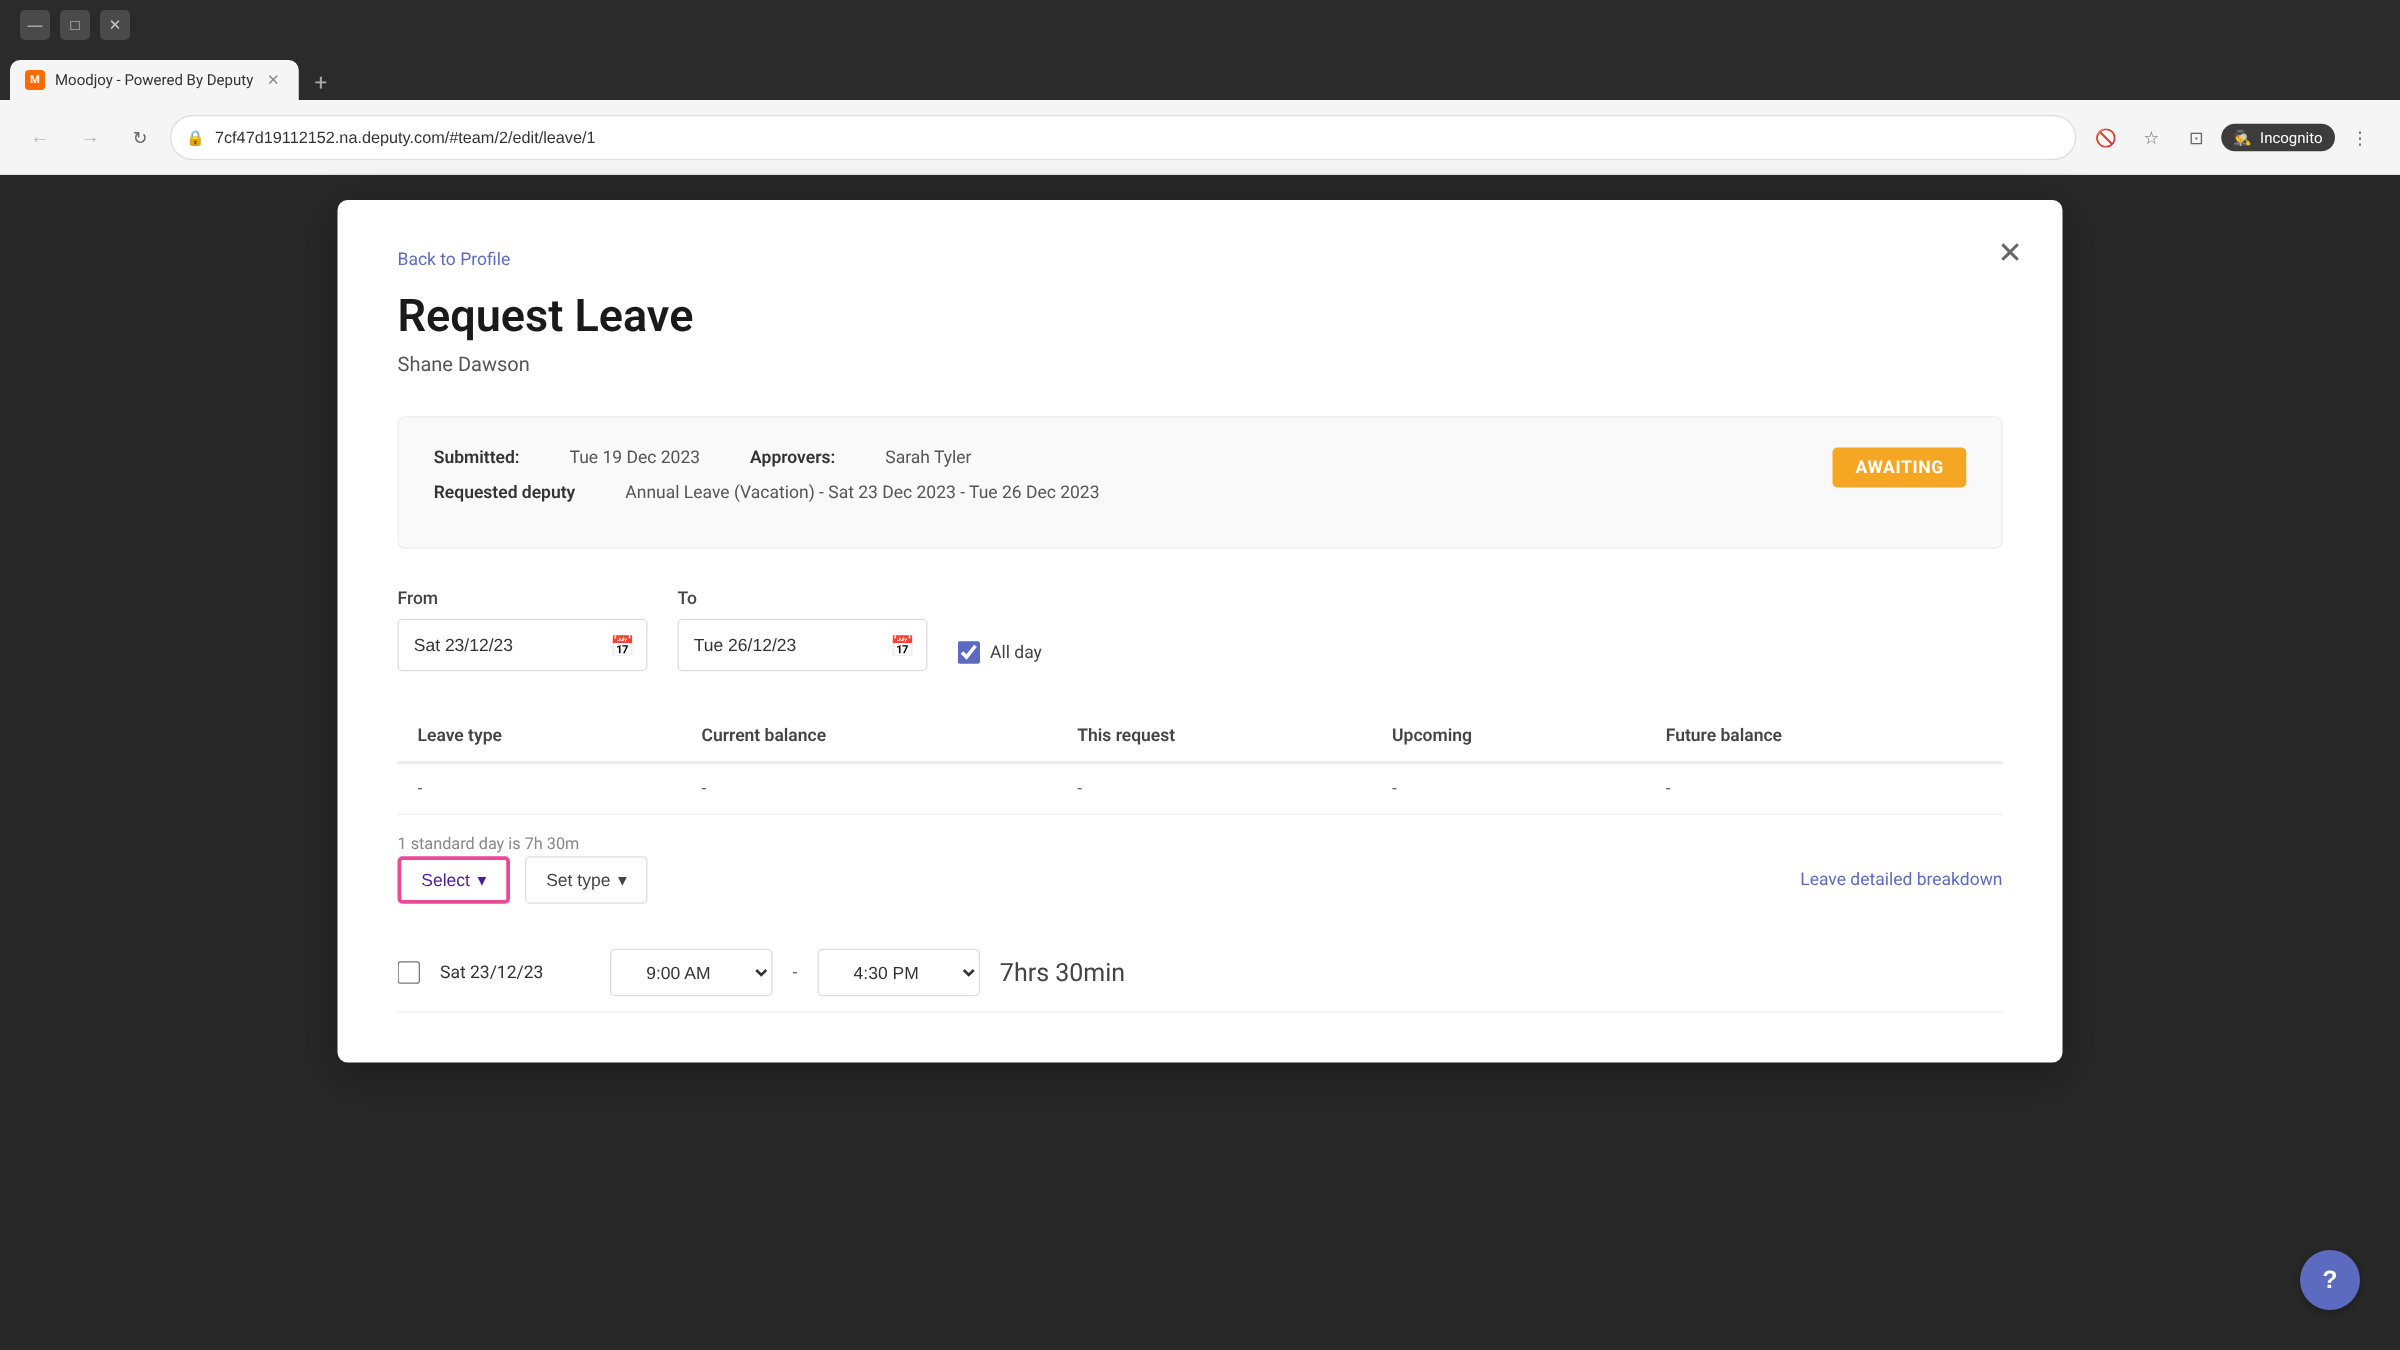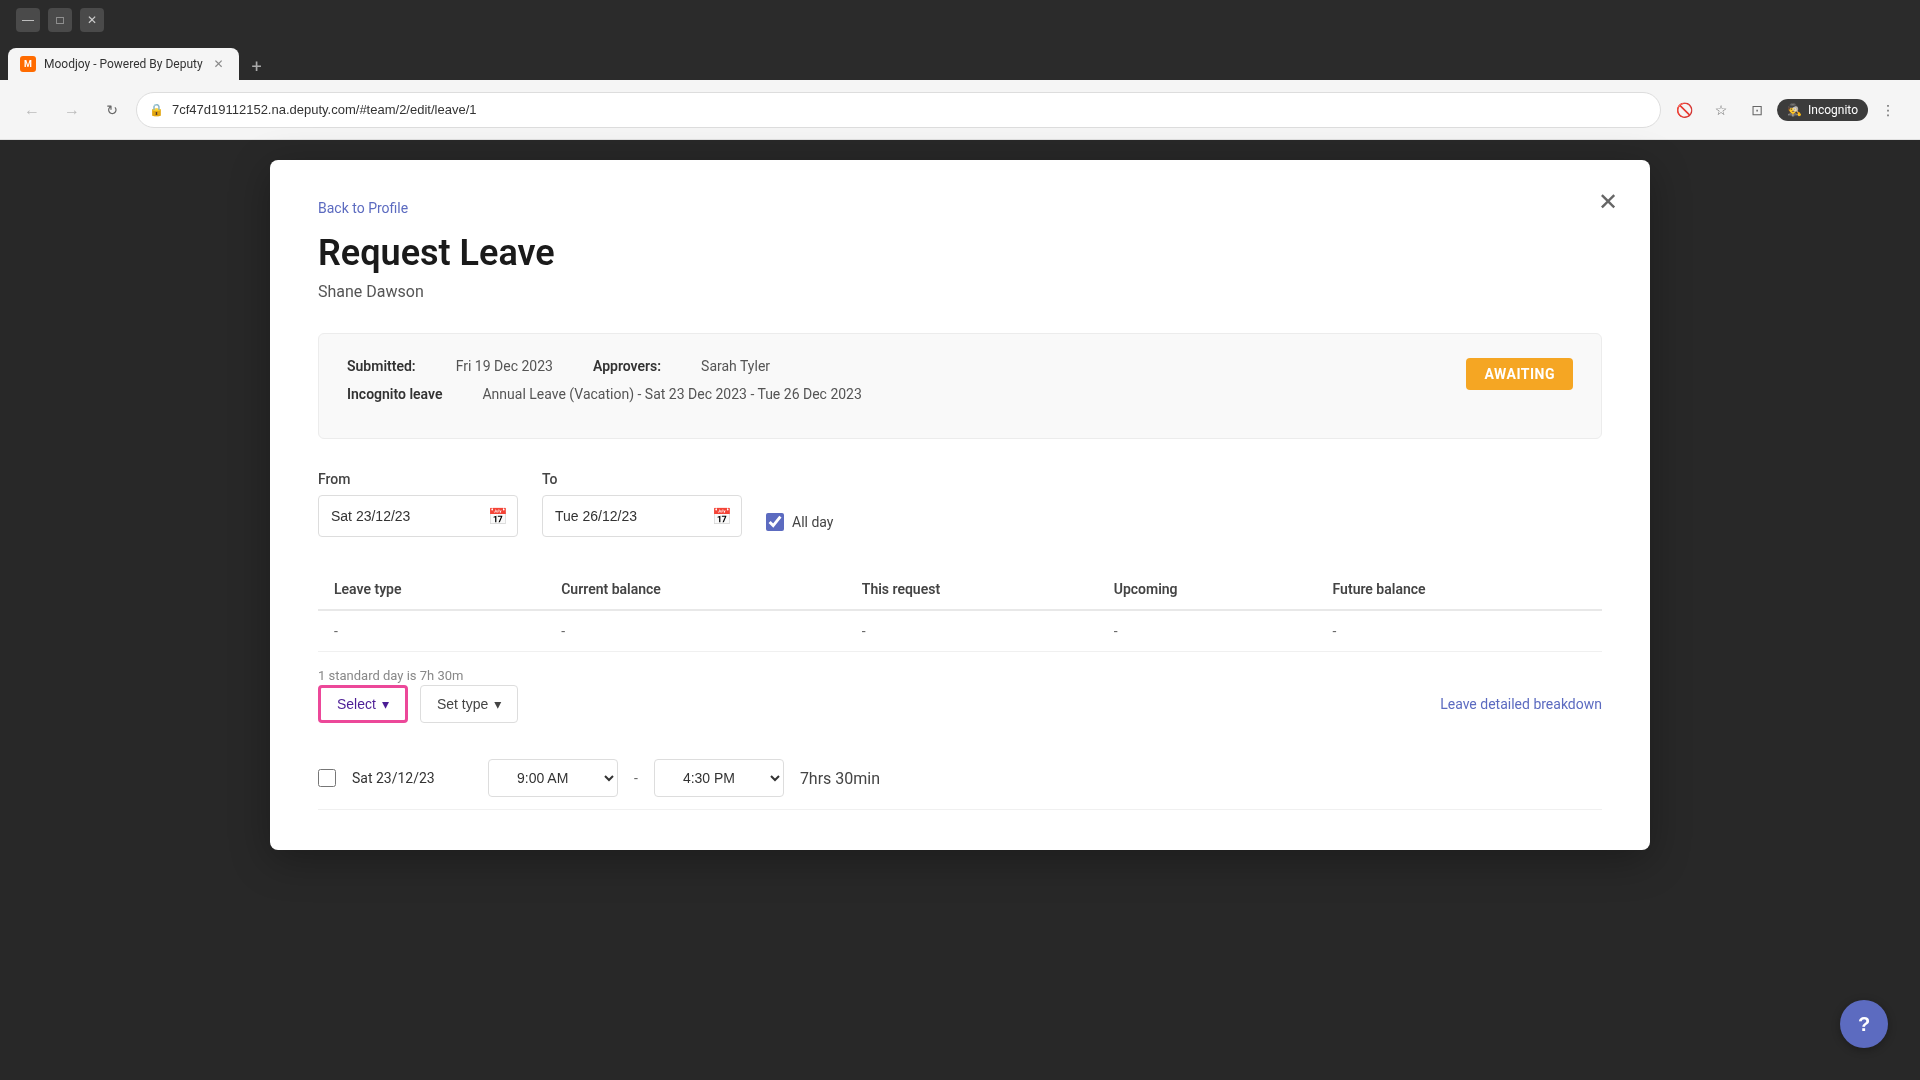--- a/index.html
+++ b/index.html
@@ -468,21 +468,21 @@
       color: #333;
       background: white;
       width: 130px;
       cursor: pointer;
     }
     .time-dash {
       font-size: 14px;
       color: #666;
     }
     .breakdown-hours {
-      font-size: 16px;
+      font-size: 20px;
       color: #444;
       min-width: 80px;
       text-align: right;
     }
 
     
     .leave-type-label {
       font-size: 13px;
       color: #888;
       margin-top: 2px;
@@ -561,26 +561,26 @@
     <a class="back-link">Back to Profile</a>
 
     <h1 class="modal-title">Request Leave</h1>
     <p class="modal-subtitle">Shane Dawson</p>
 
     <button class="close-btn">✕</button>
 
     <div class="info-section">
       <div class="info-row">
         <span class="info-label">Submitted:</span>
-        <span class="info-value">Fri 19 Dec 2023</span>
+        <span class="info-value">Tue 19 Dec 2023</span>
         <span class="info-label">Approvers:</span>
         <span class="info-value">Sarah Tyler</span>
       </div>
       <div class="info-row">
-        <span class="info-label">Incognito leave</span>
+        <span class="info-label">Requested deputy</span>
         <span class="info-value">Annual Leave (Vacation) - Sat 23 Dec 2023 - Tue 26 Dec 2023</span>
       </div>
       <div class="awaiting-badge">AWAITING</div>
     </div>
 
     <div class="dates-section">
       <div class="dates-row">
         <div class="date-field">
           <label class="date-label">From</label>
           <div class="date-input-wrap">

